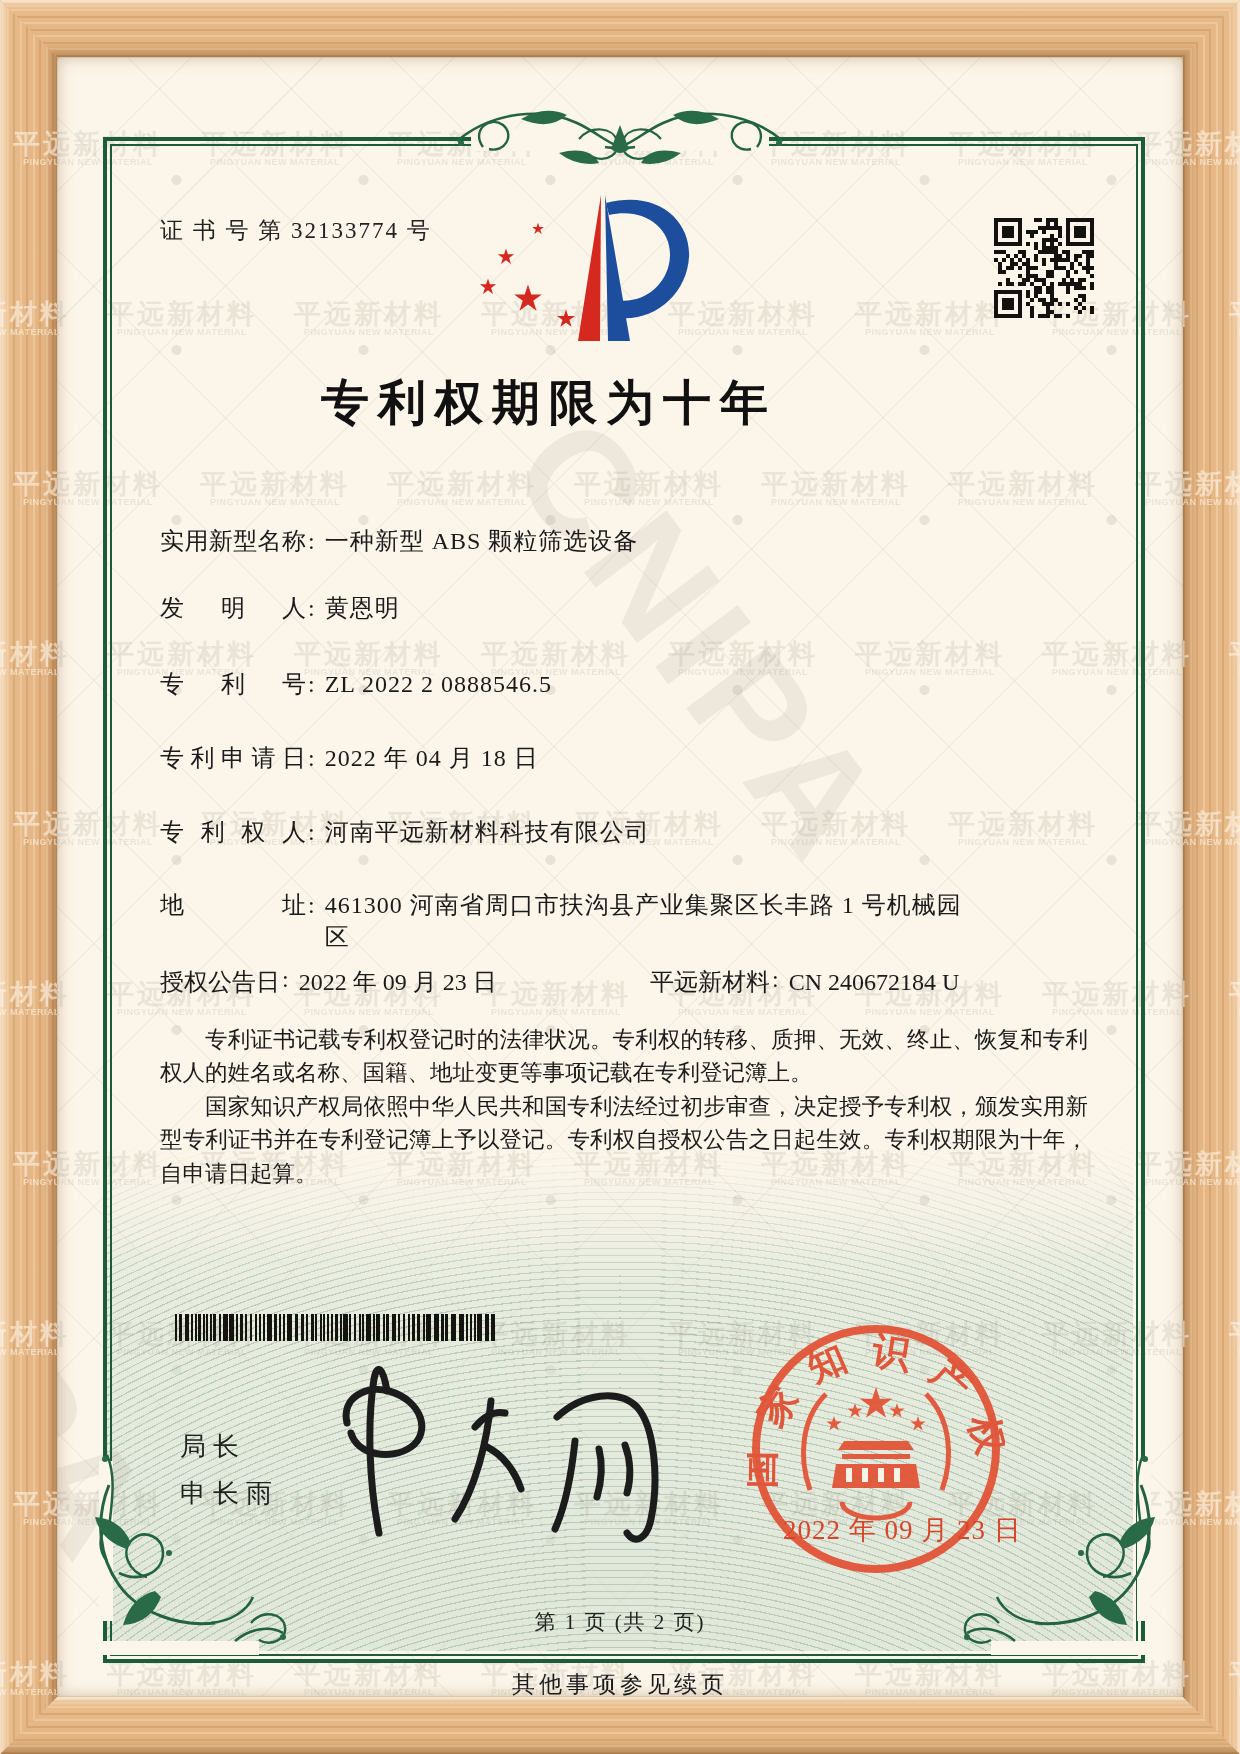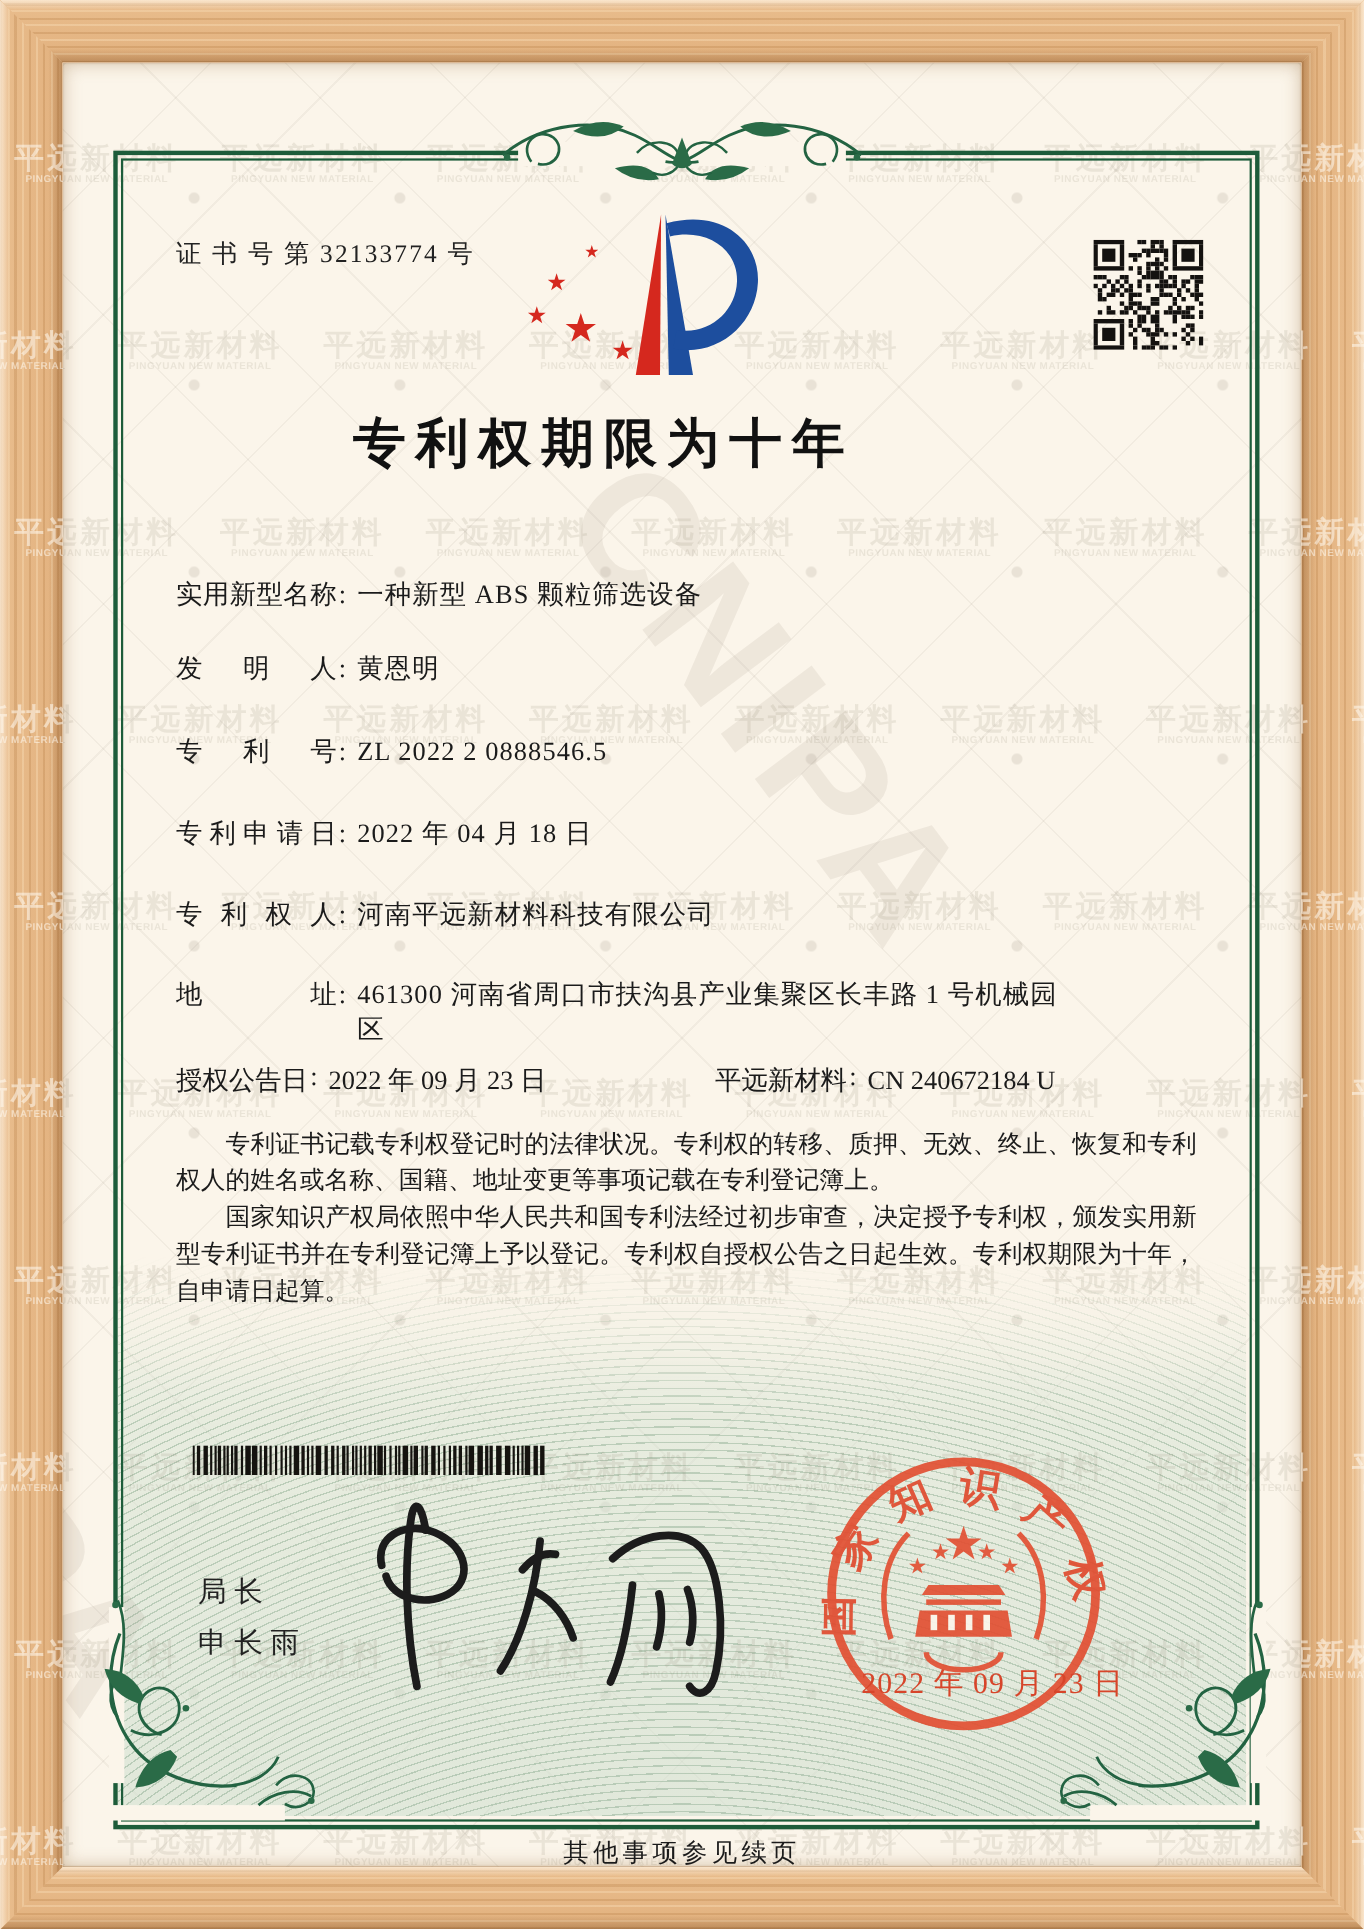--- a/index.html
+++ b/index.html
@@ -1124,15 +1124,16 @@
         <rect x="-14" y="20" width="6" height="14" fill="#fbf5ea"></rect>
         <rect x="2" y="20" width="6" height="14" fill="#fbf5ea"></rect>
         <rect x="18" y="20" width="6" height="14" fill="#fbf5ea"></rect>
         <path d="M-66,42 C-78,8 -74,-30 -50,-54" stroke="#e25033" stroke-width="5" fill="none"></path>
         <path d="M66,42 C78,8 74,-30 50,-54" stroke="#e25033" stroke-width="5" fill="none"></path>
         <path d="M-34,54 a34,16 0 0 0 68,0" stroke="#e25033" stroke-width="5" fill="none"></path>
       </g>
     </svg>
     <div class="seal-date">2022 年 09 月 23 日</div>
 
+    <div class="page-no">第 1 页 (共 2 页)</div>
     <div class="cont-note">其他事项参见续页</div>
   </div>
 </div>
 
 </body></html>

